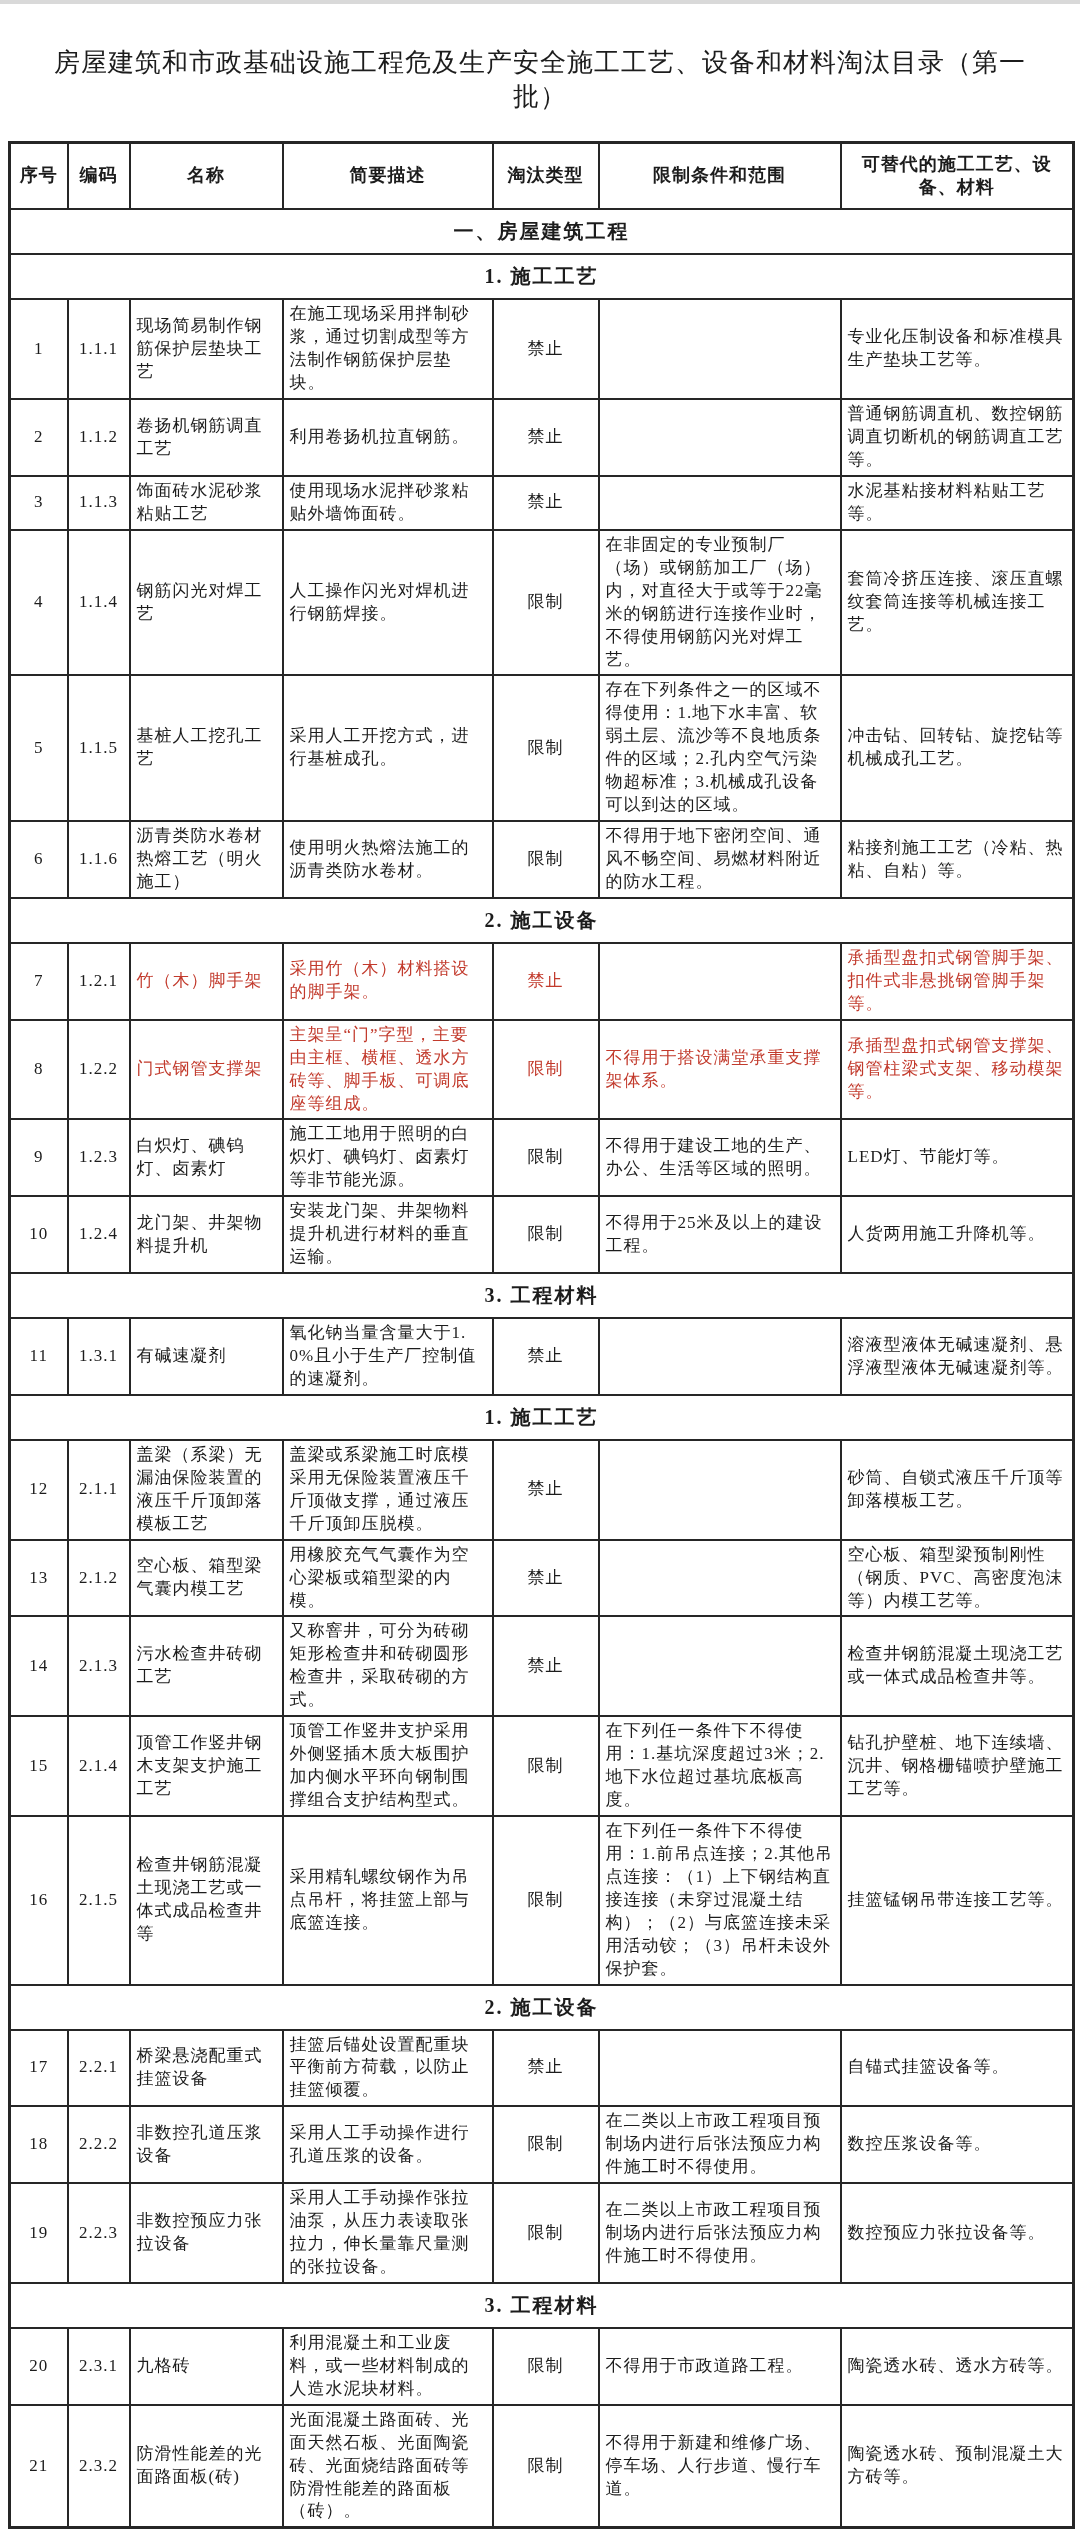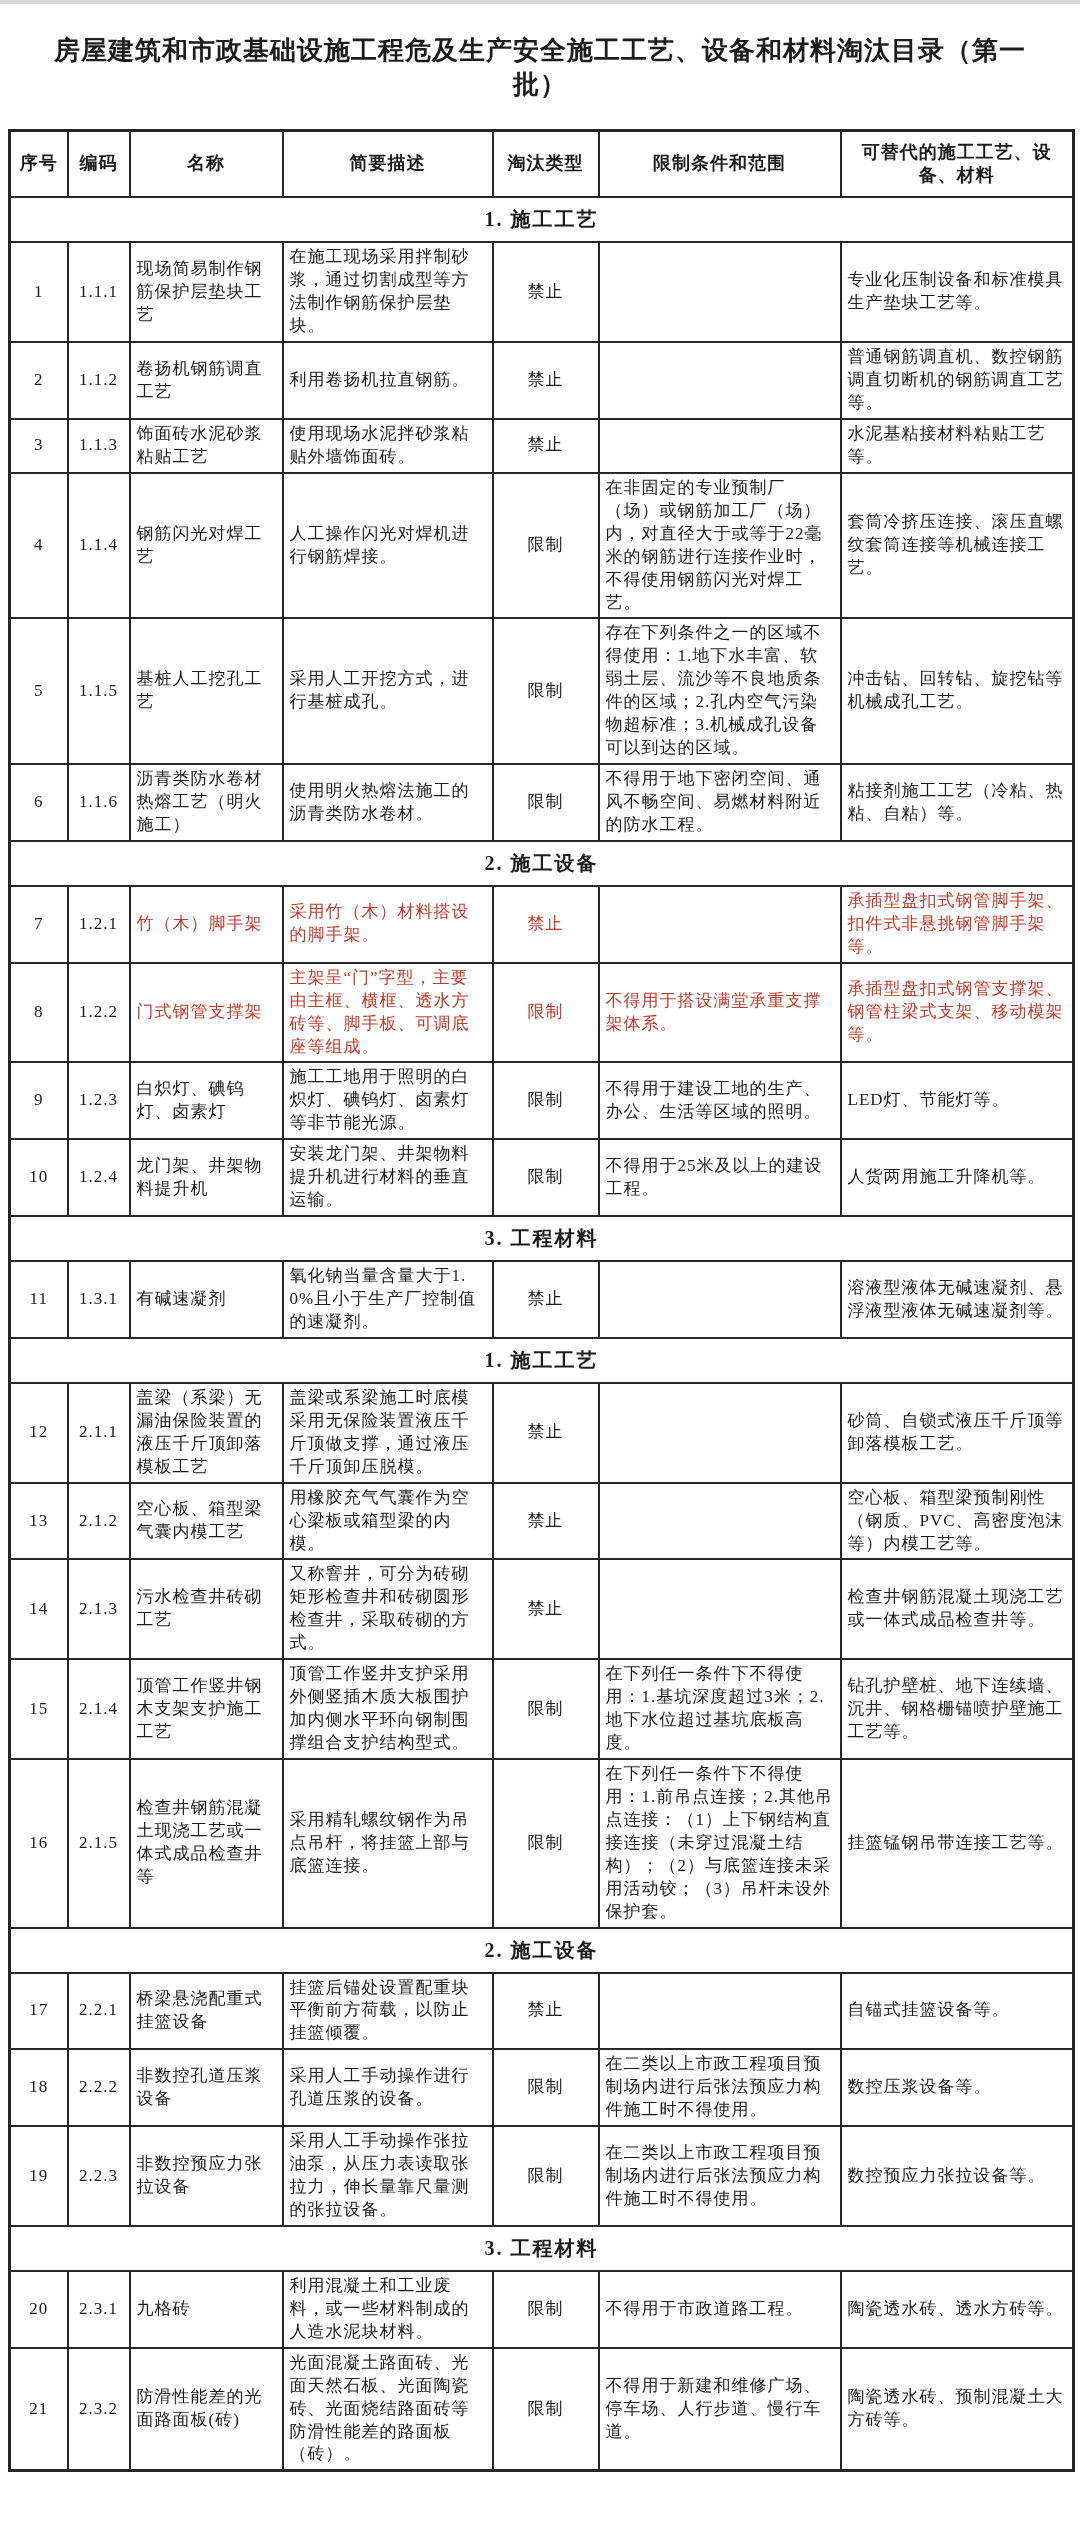--- a/index.html
+++ b/index.html
@@ -9,24 +9,24 @@
   html,body{margin:0;padding:0;background:#ffffff;}
   body{
     width:1080px;
     font-family:"Liberation Serif","DejaVu Serif",serif;
     color:#1c1c1c;
     border-top:4px solid #d9d9d9;
   }
   .page{padding:22px 8px 16px;}
   .doc-title{
     font-size:26px;
-    font-weight:700;
+    font-weight:400;
     text-align:center;
     line-height:1.32;
-    margin:8px 34px 26px;
+    margin:20px 34px 26px;
     letter-spacing:1px;
   }
   table.catalog{
     width:1064px;
     border-collapse:collapse;
     table-layout:fixed;
     border:3px solid var(--border-color);
   }
   th,td{
     border:2px solid var(--border-color);
@@ -86,20 +86,23 @@
         <th>编码</th>
         <th>名称</th>
         <th>简要描述</th>
         <th>淘汰类型</th>
         <th>限制条件和范围</th>
         <th>可替代的施工工艺、设备、材料</th>
       </tr>
     </thead>
     <tbody id="table-body">
         <tr class="section-row">
+      <td class="section-cell" colspan="7">一、房屋建筑工程</td>
+    </tr>
+        <tr class="section-row">
       <td class="section-cell" colspan="7">1. 施工工艺</td>
     </tr>
         <tr class="data-row">
       <td class="cell-no">1</td>
       <td class="cell-code">1.1.1</td>
       <td class="cell-name">现场简易制作钢筋保护层垫块工艺</td>
       <td class="cell-desc">在施工现场采用拌制砂浆，通过切割成型等方法制作钢筋保护层垫块。</td>
       <td class="cell-elim">禁止</td>
       <td class="cell-cond"></td>
       <td class="cell-alt">专业化压制设备和标准模具生产垫块工艺等。</td>

